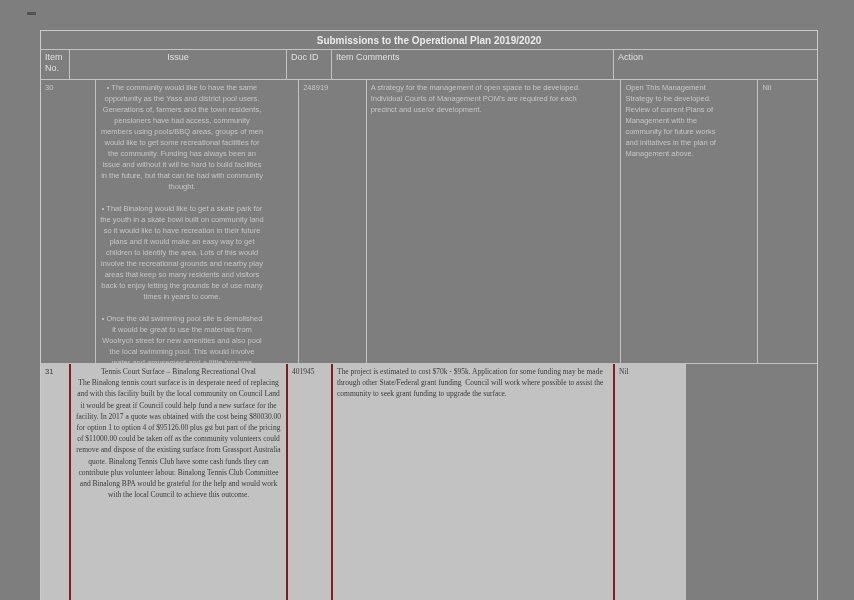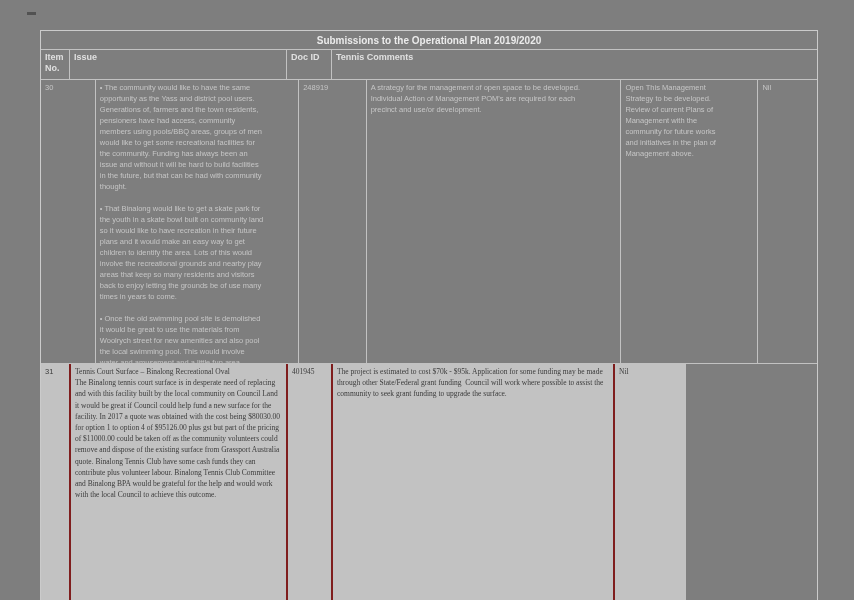--- a/index.html
+++ b/index.html
@@ -25,34 +25,34 @@
   }
   .t-row { display:flex; box-sizing:border-box; }
   .t-row + .t-row { border-top:1px solid rgba(250,250,250,.55); }
   .cell {
     box-sizing:border-box;
     padding:2px 4px;
     overflow:hidden;
   }
   .cell + .cell { border-left:1px solid rgba(250,250,250,.55); }
   .w0 { width:28px; }
-  .w1 { width:217px; }
+  .w1 { width:217px;text-align:center; }
   .w2 { width:45px; }
   .w3 { width:282px; }
   .w4 { width:133px; }
   .w5 { width:73px; }
 
   .title-row { height:18px; align-items:center; }
   .title-cell {
     width:100%; text-align:center;
     font-size:10px; font-weight:bold; color:#ebebeb;
     filter: blur(.35px);
     white-space:nowrap;
   }
-  .header-row { height:30px;font-weight:bold; }
+  .header-row { height:30px; }
   .header-row .cell {
     font-size:9px; color:#e0e0e0;
     filter: blur(.35px);
     line-height:11px;
   }
   .row-30 { height:284px;gap:30px; }
   .row-30 .cell {
     font-size:7.5px; line-height:11px;
     color:#c6c6c6;
     filter: blur(.55px);
@@ -77,33 +77,34 @@
   <div class="doc-table">
 
     <div class="t-row title-row">
       <div class="title-cell">Submissions to the Operational Plan 2019/2020</div>
     </div>
 
     <div class="t-row header-row">
       <div class="cell w0">Item No.</div>
       <div class="cell w1">Issue</div>
       <div class="cell w2">Doc ID</div>
-      <div class="cell w3">Tennis Comments</div>
+      <div class="cell w3">Item Comments</div>
+      <div class="cell w4">Action</div>
     </div>
 
     <div class="t-row row-30">
       <div class="cell w0">30</div>
       <div class="cell w1">• The community would like to have the same opportunity as the Yass and district pool users.
 Generations of, farmers and the town residents, pensioners have had access, community members using pools/BBQ areas, groups of men would like to get some recreational facilities for the community. Funding has always been an issue and without it will be hard to build facilities in the future, but that can be had with community thought.
 
 • That Binalong would like to get a skate park for the youth in a skate bowl built on community land so it would like to have recreation in their future plans and it would make an easy way to get children to identify the area. Lots of this would involve the recreational grounds and nearby play areas that keep so many residents and visitors back to enjoy letting the grounds be of use many times in years to come.
 
 • Once the old swimming pool site is demolished it would be great to use the materials from Woolrych street for new amenities and also pool the local swimming pool. This would involve water and amusement and a little fun area around the old swimming pool site which will open for more access to the Bowling Club House and Tennis Courts.</div>
       <div class="cell w2">248919</div>
-      <div class="cell w3">A strategy for the management of open space to be developed. Individual Action of Management POM's are required for each precinct and use/or development.</div>
+      <div class="cell w3">A strategy for the management of open space to be developed. Individual Courts of Management POM's are required for each precinct and use/or development.</div>
       <div class="cell w4">Open This Management Strategy to be developed.
 Review of current Plans of Management with the community for future works and initiatives in the plan of Management above.</div>
       <div class="cell w5">Nil</div>
     </div>
 
     <div class="t-row row-31">
       <div class="cell w0">31</div>
       <div class="cell w1">Tennis Court Surface – Binalong Recreational Oval
 The Binalong tennis court surface is in desperate need of replacing and with this facility built by the local community on Council Land it would be great if Council could help fund a new surface for the facility. In 2017 a quote was obtained with the cost being $80030.00 for option 1 to option 4 of $95126.00 plus gst but part of the pricing of $11000.00 could be taken off as the community volunteers could remove and dispose of the existing surface from Grassport Australia quote. Binalong Tennis Club have some cash funds they can contribute plus volunteer labour. Binalong Tennis Club Committee and Binalong BPA would be grateful for the help and would work with the local Council to achieve this outcome.</div>
       <div class="cell w2">401945</div>

